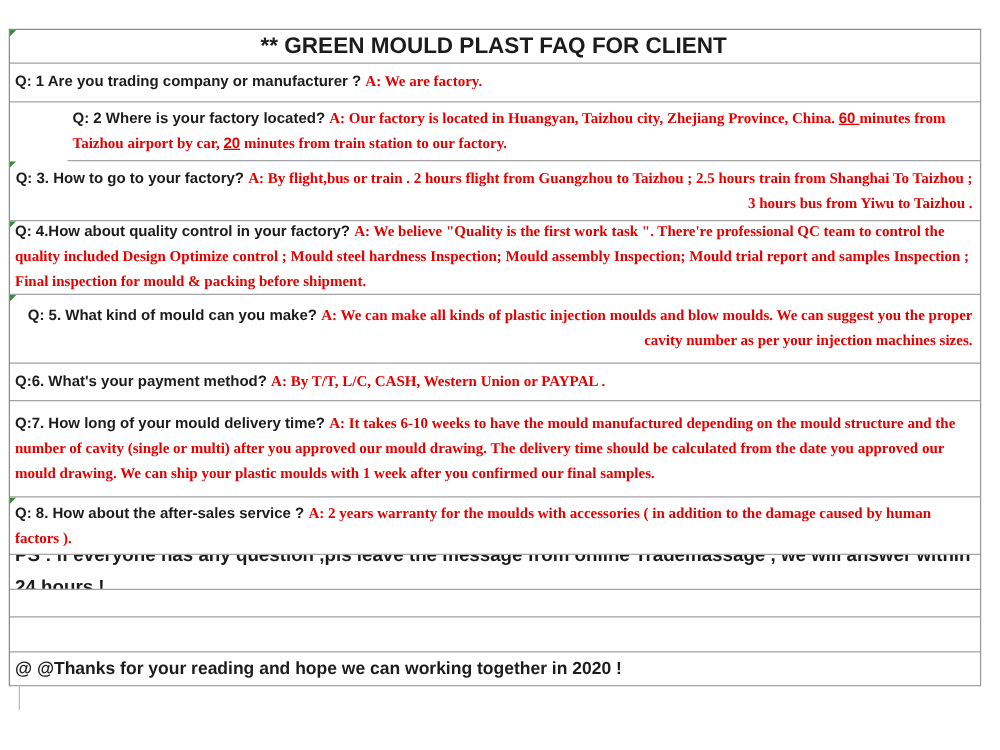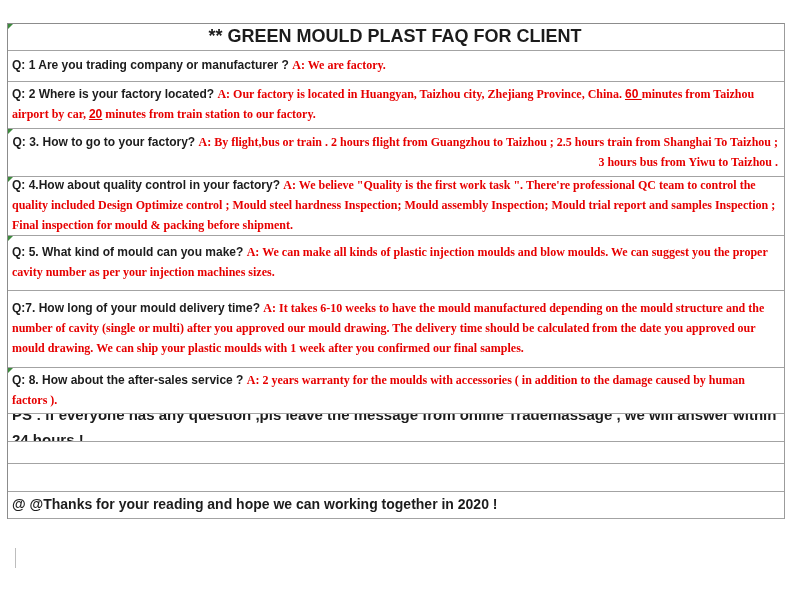--- a/index.html
+++ b/index.html
@@ -68,34 +68,37 @@
 
 <div id="faq-table">
   <div class="row" id="title-row" style="height:27px; font-size:18px;">
     <span class="corner-marker"></span>
     <div class="row-text">** GREEN MOULD PLAST FAQ FOR CLIENT</div>
   </div>
   <div id="rows">
       <div class="row" style="height: 31px; font-size: 12px;">
         <div class="row-text"><span class="seg-q">Q: 1 Are you trading company or manufacturer ? </span><span class="seg-a">A: We are factory.</span></div>
       </div>
-      <div class="row" style="height: 47px; font-size: 12px;">
+      <div class="row" style="height: 47px; font-size: 12px; margin-left: 46px;">
         <div class="row-text"><span class="seg-q">Q: 2 Where is your factory located? </span><span class="seg-a">A: Our factory is located in Huangyan, Taizhou city, Zhejiang Province, China. </span><span class="seg-au">60 </span><span class="seg-a">minutes from Taizhou airport by car, </span><span class="seg-au">20</span><span class="seg-a"> minutes from train station to our factory.</span></div>
       </div>
       <div class="row" style="height: 48px; font-size: 12px; text-align: right;">
         <span class="corner-marker"></span>
         <div class="row-text"><span class="seg-q">Q: 3. How to go to your factory? </span><span class="seg-a">A: By flight,bus or train . 2 hours flight from Guangzhou to Taizhou ; 2.5 hours train from Shanghai To Taizhou ; 3 hours bus from Yiwu to Taizhou .</span></div>
       </div>
       <div class="row" style="height: 59px; font-size: 12px;">
         <span class="corner-marker"></span>
         <div class="row-text"><span class="seg-q">Q: 4.How about quality control in your factory? </span><span class="seg-a">A: We believe "Quality is the first work task ". There're professional QC team to control the quality included Design Optimize control ;  Mould steel hardness Inspection; Mould assembly Inspection;  Mould trial report and samples Inspection ; Final inspection for mould &amp; packing before shipment.</span></div>
       </div>
-      <div class="row" style="height: 55px; font-size: 12px;">
+      <div class="row" style="height: 55px; font-size: 12px; text-align: right;">
         <span class="corner-marker"></span>
         <div class="row-text"><span class="seg-q">Q: 5. What kind of mould can you make? </span><span class="seg-a">A:  We can make all kinds of plastic injection moulds and blow moulds. We can suggest you the proper cavity number as per your injection machines sizes.</span></div>
+      </div>
+      <div class="row" style="height: 30px; font-size: 12px;">
+        <div class="row-text"><span class="seg-q">Q:6. What's your payment method? </span><span class="seg-a">A: By T/T, L/C, CASH, Western Union or PAYPAL .</span></div>
       </div>
       <div class="row" style="height: 77px; font-size: 12px;">
         <div class="row-text"><span class="seg-q">Q:7. How long of your mould delivery time? </span><span class="seg-a">A:  It takes 6-10 weeks to have the mould manufactured depending on the mould structure and the number of cavity (single or multi) after you approved our mould drawing. The delivery time should be calculated from the date you approved our mould drawing. We can ship your plastic moulds with 1 week after you confirmed our final samples.</span></div>
       </div>
       <div class="row" style="height: 46px; font-size: 12px;">
         <span class="corner-marker"></span>
         <div class="row-text"><span class="seg-q">Q: 8. How about the after-sales service ? </span><span class="seg-a">A: 2 years warranty for the moulds with accessories ( in addition to the damage caused by human factors ).</span></div>
       </div>
       <div class="row" style="height: 28px; font-size: 15px;">
         <div class="row-text"><span class="seg-q">PS : if everyone has any question ,pls leave the message from online Trademassage , we will answer within  24 hours !</span></div>

